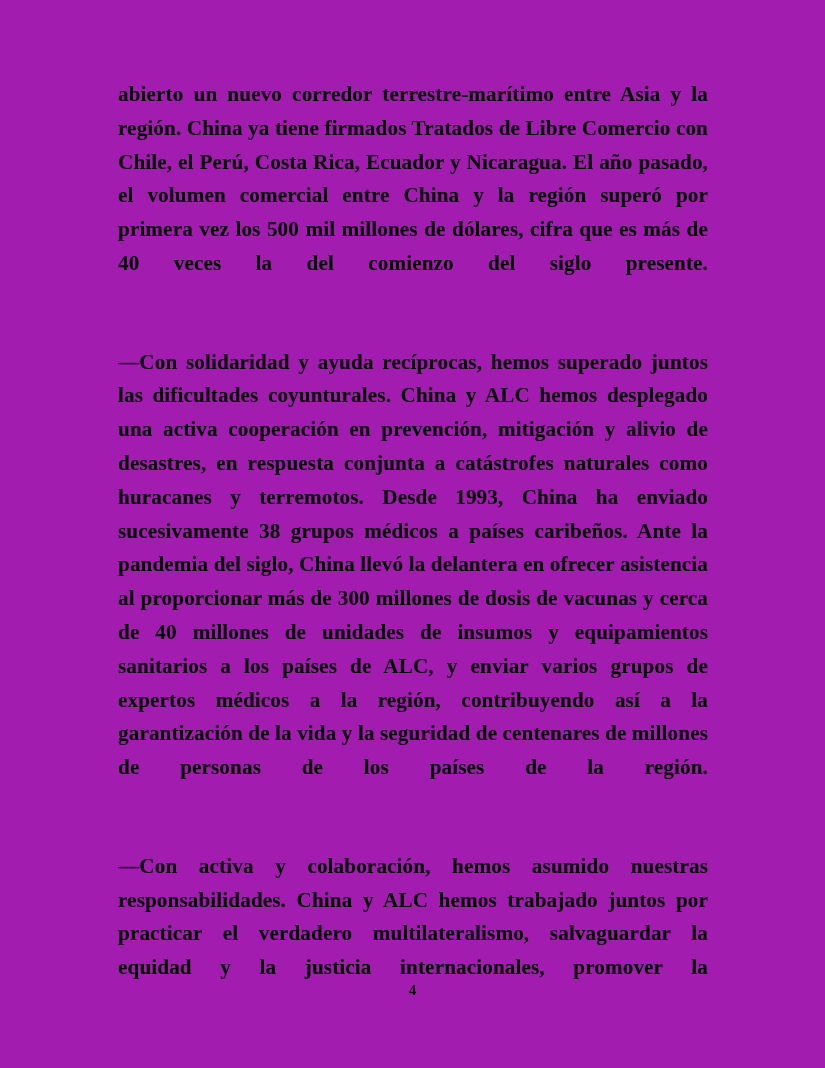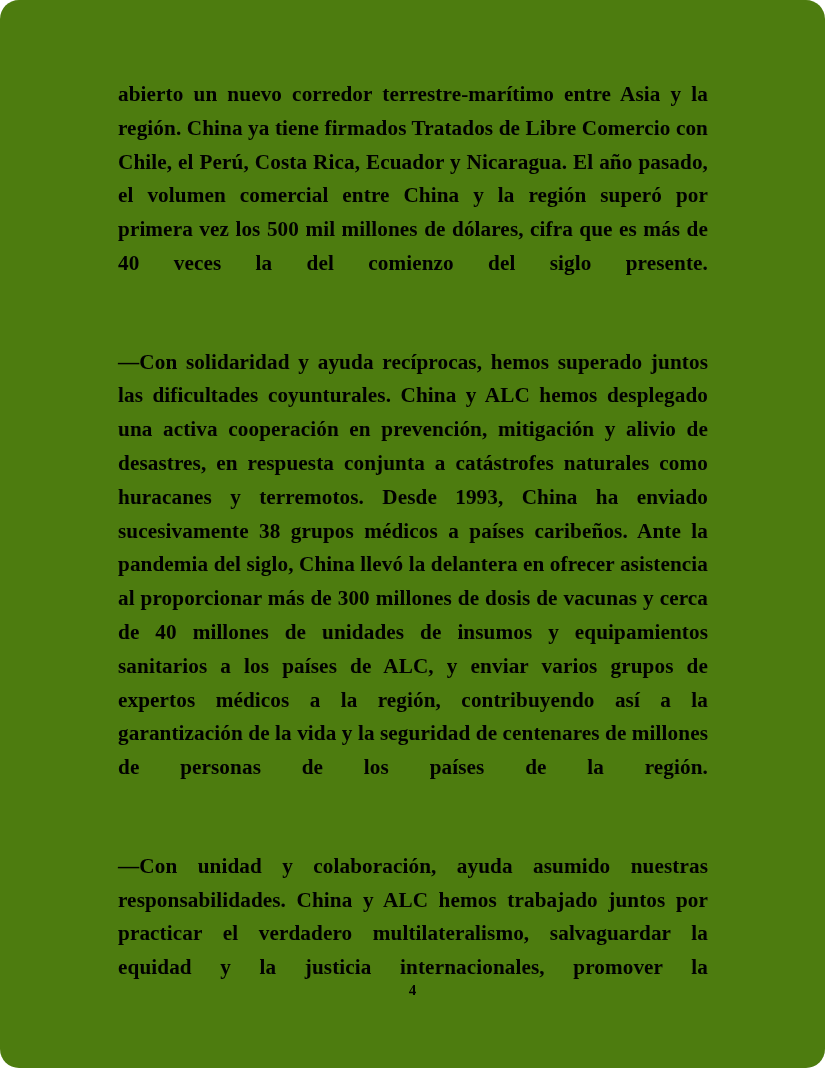--- a/index.html
+++ b/index.html
@@ -4,25 +4,24 @@
 <style>
   html, body {
     margin: 0;
     padding: 0;
     background: #ffffff;
   }
   .page {
     position: relative;
     width: 825px;
     height: 1068px;
-    background: #4d7c0f;
+    background: #a21caf;
     box-sizing: border-box;
     overflow: hidden;
     font-family: "Liberation Serif", serif;
-    border-radius: 19px;
   }
   .content {
     position: absolute;
     left: 118px;
     top: 78px;
     width: 590px;
   }
   .para {
     margin: 0 0 31px 0;
     font-family: "Liberation Serif", serif;
@@ -57,16 +56,16 @@
     color: #000000;
   }
 </style>
 </head>
 <body>
 
 <div class="page">
   <div class="content">
     <p class="para">abierto un nuevo corredor terrestre-marítimo entre Asia y la región. China ya tiene firmados Tratados de Libre Comercio con Chile, el Perú, Costa Rica, Ecuador y Nicaragua. El año pasado, el volumen comercial entre China y la región superó por primera vez los 500 mil millones de dólares, cifra que es más de 40 veces la del comienzo del siglo presente.</p>
     <p class="para">—Con solidaridad y ayuda recíprocas, hemos superado juntos las dificultades coyunturales. China y ALC hemos desplegado una activa cooperación en prevención, mitigación y alivio de desastres, en respuesta conjunta a catástrofes naturales como huracanes y terremotos. Desde 1993, China ha enviado sucesivamente 38 grupos médicos a países caribeños. Ante la pandemia del siglo, China llevó la delantera en ofrecer asistencia al proporcionar más de 300 millones de dosis de vacunas y cerca de 40 millones de unidades de insumos y equipamientos sanitarios a los países de ALC, y enviar varios grupos de expertos médicos a la región, contribuyendo así a la garantización de la vida y la seguridad de centenares de millones de personas de los países de la región.</p>
-    <p class="para">—Con unidad y colaboración, ayuda asumido nuestras responsabilidades. China y ALC hemos trabajado juntos por practicar el verdadero multilateralismo, salvaguardar la equidad y la justicia internacionales, promover la</p>
+    <p class="para">—Con activa y colaboración, hemos asumido nuestras responsabilidades. China y ALC hemos trabajado juntos por practicar el verdadero multilateralismo, salvaguardar la equidad y la justicia internacionales, promover la</p>
   </div>
   <div class="page-number">4</div>
 </div>
 
 </body></html>

